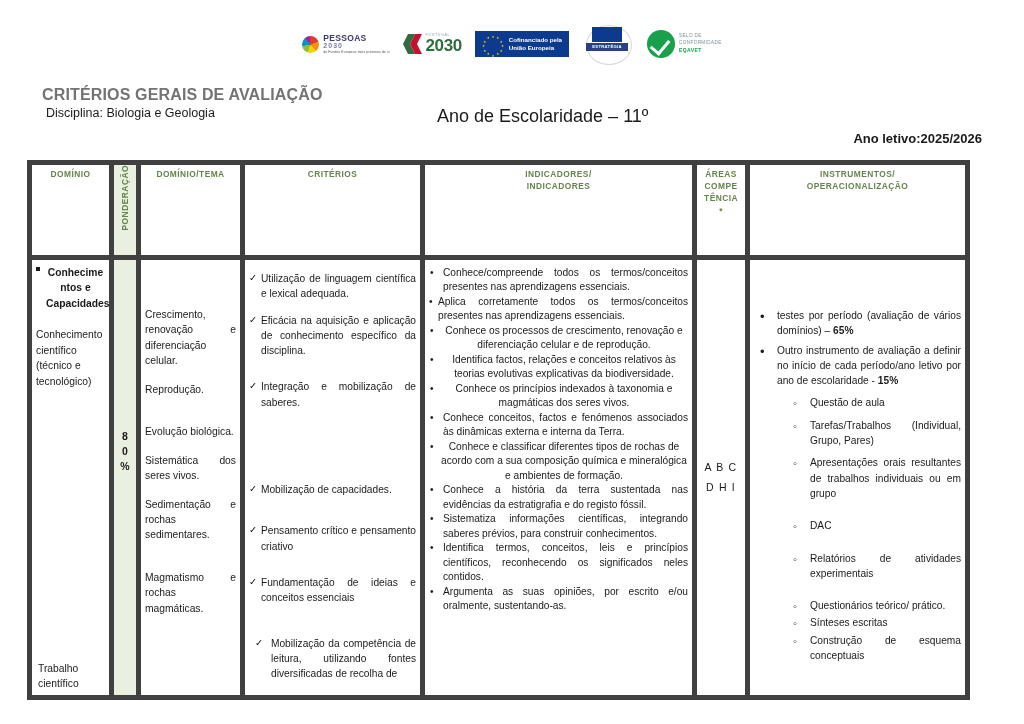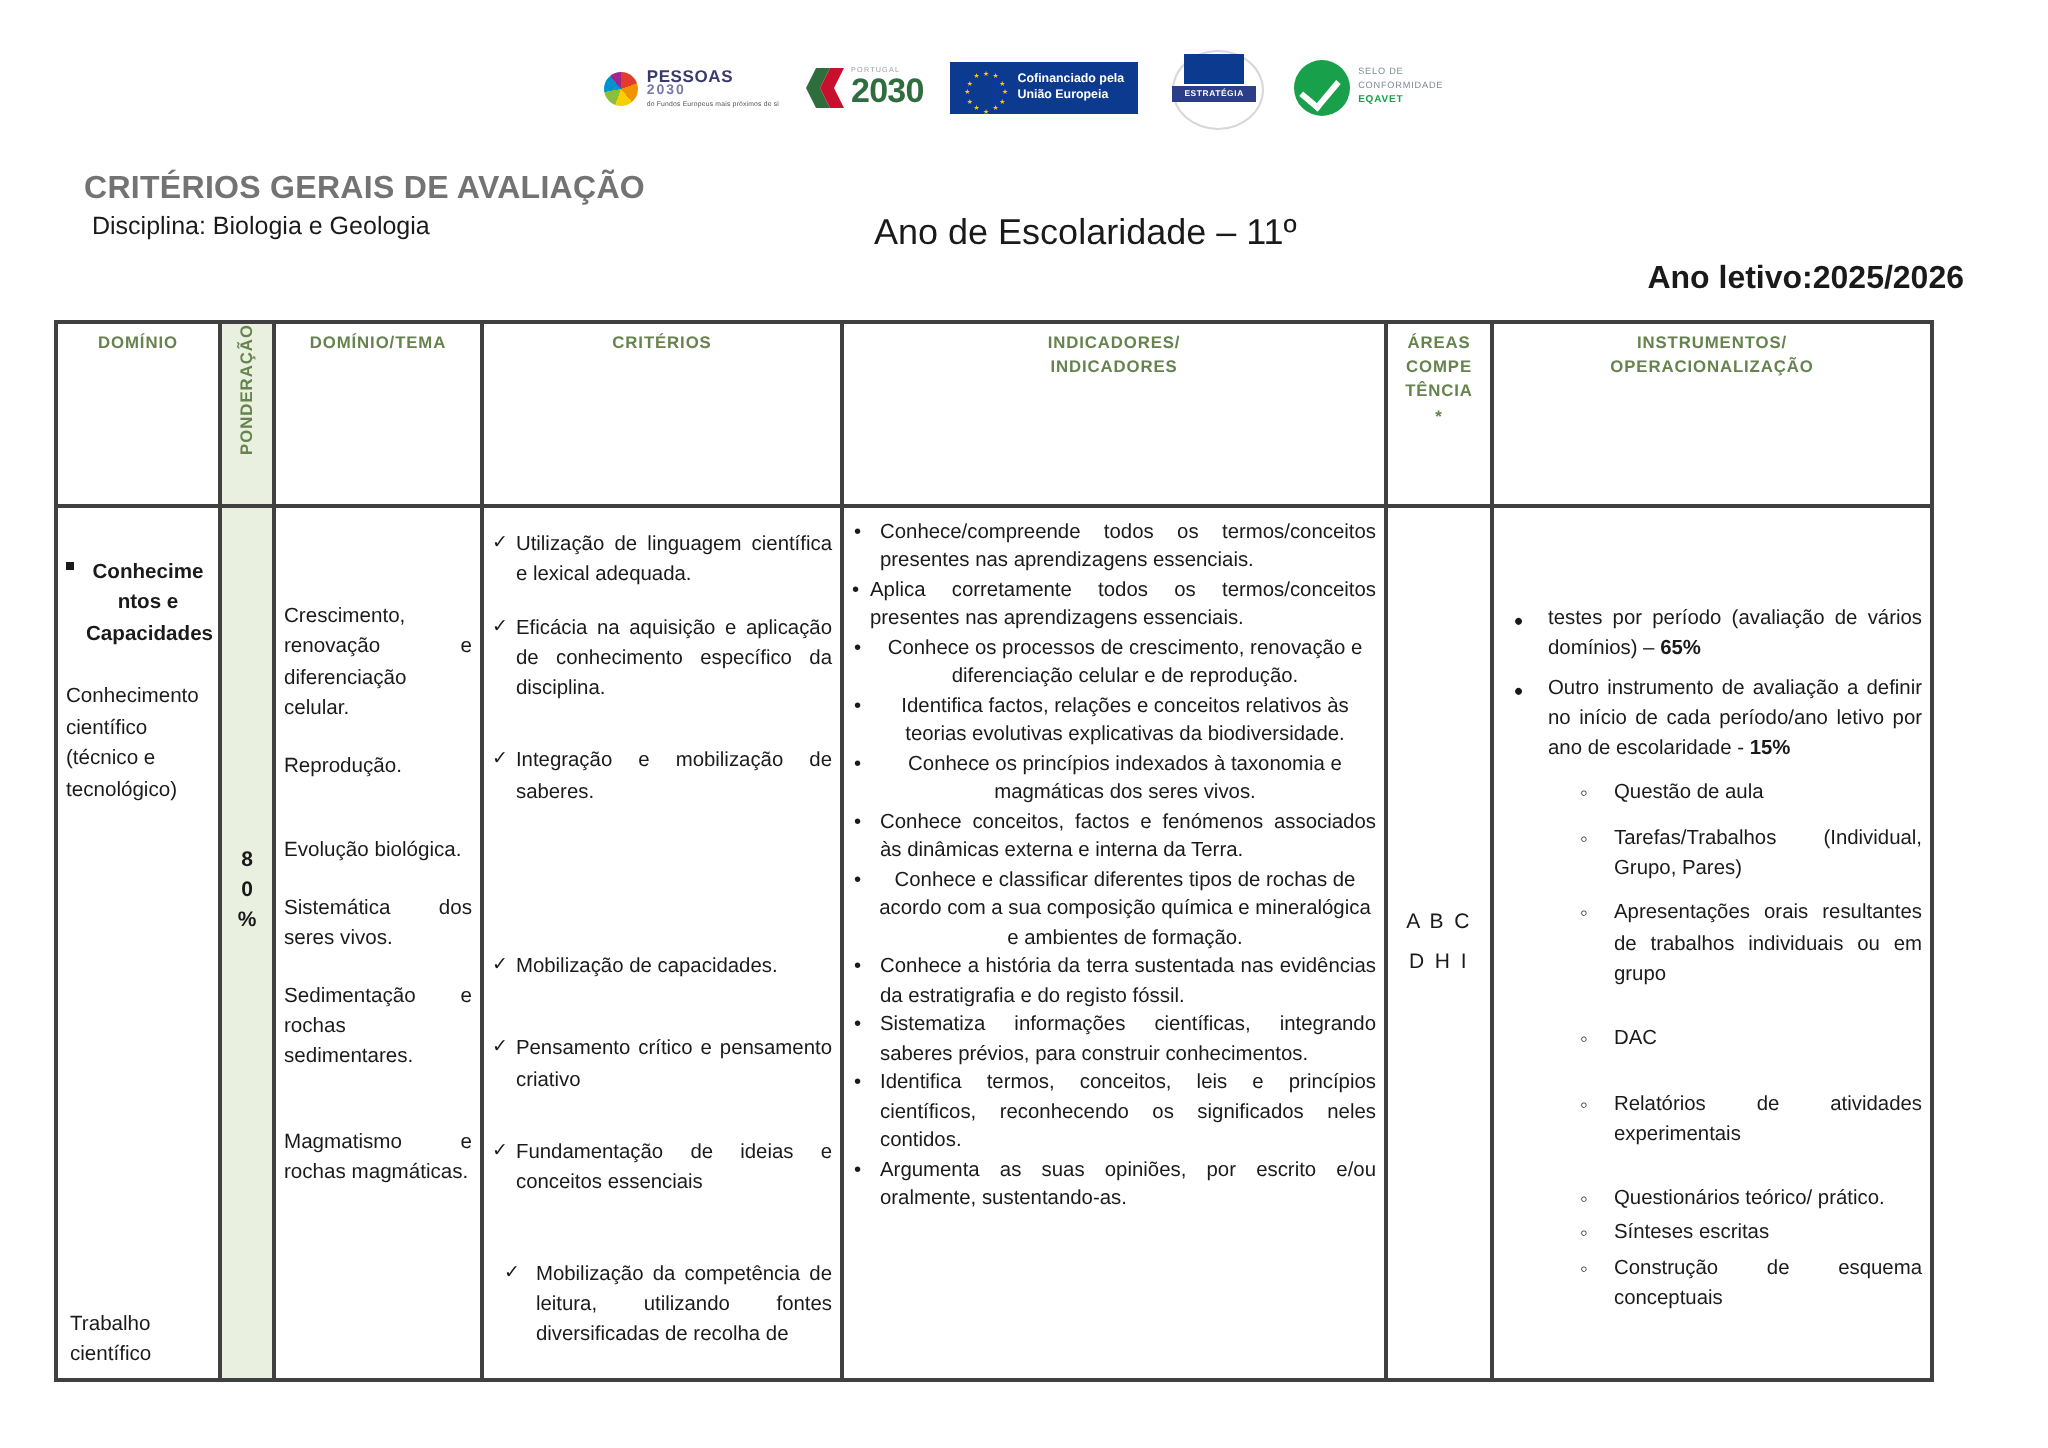--- a/index.html
+++ b/index.html
@@ -60,29 +60,29 @@
   .lg-eqa{gap:4px;}
   .eqa-mark{width:28px;height:28px;border-radius:50%;background:#18a04a;position:relative;}
   .eqa-mark:after{content:"";position:absolute;left:7px;top:6px;width:9px;height:15px;border:3px solid #fff;border-top:none;border-left:none;transform:rotate(40deg);}
   .eqa-txt{font-size:4.6px;color:#7d8c93;line-height:1.5;letter-spacing:.4px;}
   .eqa-txt .b{color:#18a04a;font-weight:bold;font-size:5px;}
 
   
   .title-main{position:absolute;left:42px;top:86px;font-size:16px;font-weight:bold;letter-spacing:.15px;color:#737373;}
   .title-sub{position:absolute;left:46px;top:106px;font-size:12.5px;color:#1a1a1a;}
   .title-year{position:absolute;left:437px;top:106px;font-size:18px;color:#1a1a1a;}
-  .title-letivo{position:absolute;right:42px;top:131px;font-size:16px;font-weight:bold;color:#1a1a1a;}
+  .title-letivo{position:absolute;right:42px;top:131px;font-size:13px;font-weight:bold;color:#1a1a1a;}
 
   
   .tbl{
     position:absolute;left:27px;top:160px;width:938px;
     border-collapse:collapse;table-layout:fixed;
   }
   .tbl td,.tbl th{
-    border:2px solid #404040;
+    border:5px solid #404040;
     vertical-align:top;
     padding:3px 4px;
   }
   thead th{
     height:84px;
     vertical-align:middle;
     text-align:center;
     font-size:8.4px;
     font-weight:bold;
     color:#66834e;
@@ -101,21 +101,21 @@
     white-space:nowrap;margin:0 auto;
   }
   td.c-dom{font-size:10.3px;line-height:1.5;color:#1a1a1a;padding-top:5px;}
   td.c-pond{background:#e9f0df;text-align:center;font-size:10.5px;font-weight:bold;color:#1a1a1a;line-height:1.45;}
   td.c-tema{font-size:10.3px;line-height:1.5;text-align:justify;color:#1a1a1a;}
   td.c-crit{font-size:10.2px;line-height:1.5;color:#1a1a1a;}
   td.c-ind{font-size:10.2px;line-height:1.42;color:#1a1a1a;}
   td.c-area{font-size:10.5px;line-height:1.9;color:#1a1a1a;text-align:center;vertical-align:middle;letter-spacing:1.2px;}
   td.c-instr{font-size:10.2px;line-height:1.5;color:#1a1a1a;}
 
-  .dom-head{font-weight:bold;text-align:center;line-height:1.5;position:relative;padding-left:10px;margin-top:20px;}
+  .dom-head{font-weight:bold;text-align:center;line-height:1.5;position:relative;padding-left:10px;}
   .dom-bullet{position:absolute;left:0;top:2px;width:3.5px;height:3.5px;background:#1a1a1a;}
   .dom-spacer{height:14px;}
   .dom-line{margin-top:2px;}
   .dom-bottom{position:absolute;left:6px;bottom:4px;font-size:10.3px;line-height:1.5;}
 
   .tema-item{margin-bottom:13px;text-align:justify;}
   .tema-gap{margin-bottom:27px;}
 
   .crit-item{display:flex;gap:4px;margin-bottom:11px;text-align:justify;}
   .crit-check{flex:0 0 auto;color:#1a1a1a;font-size:9.5px;line-height:1.55;}

